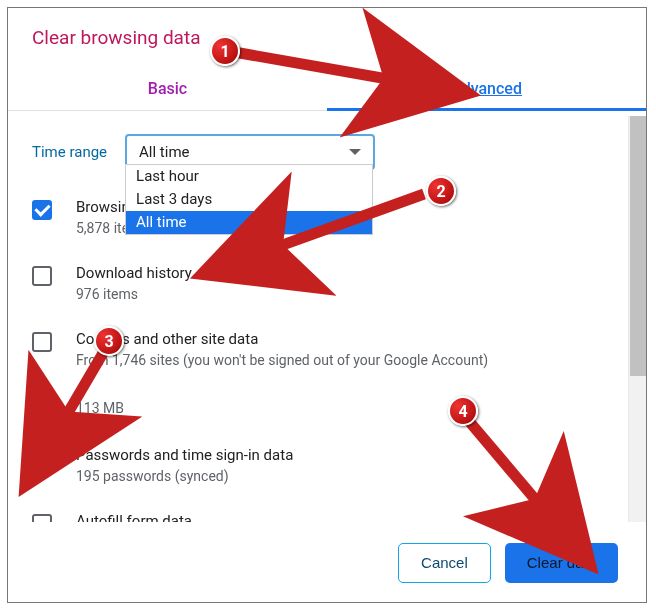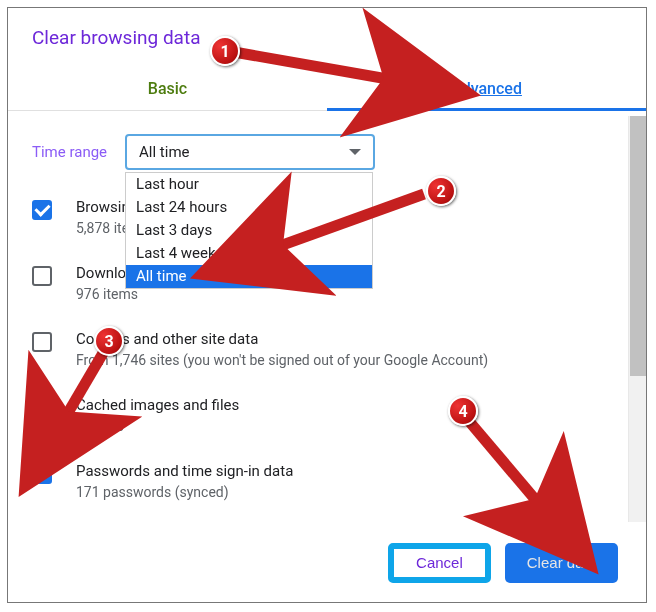--- a/index.html
+++ b/index.html
@@ -16,35 +16,35 @@
     height: 596px;
     border: 1px solid #777;
     background: #fff;
     position: relative;
     overflow: hidden;
   }
   .title {
     font-size: 19px;
     font-weight: 400;
     padding: 18px 0 18px 24px;
-    color: #6d28d9;
+    color: #be185d;
   }
   .tabs {
     display: flex;
     height: 44px;
     border-bottom: 1px solid #e0e0e0;
   }
   .tab {
     flex: 1;
     text-align: center;
     line-height: 44px;
     font-size: 16px;
     font-weight: 500;
     cursor: pointer;
-    color: #4d7c0f;
+    color: #a21caf;
     position: relative;
   }
   .tab.active {
     color: #1a73e8;
     text-decoration: underline;
   }
   .tab.active::after {
     content: "";
     position: absolute;
     left: 0; right: 0; bottom: -1px;
@@ -78,21 +78,21 @@
     width: 620px;
   }
   .timerange-row {
     display: flex;
     align-items: center;
     gap: 18px;
     margin-bottom: 28px;
   }
   .timerange-label {
     font-size: 15px;
-    color: #8b5cf6;
+    color: #0369a1;
   }
   .select-box {
     position: relative;
     width: 250px;
     height: 36px;
     border: 2px solid #5aa7e2;
     border-radius: 4px;
     background: #fff;
     display: flex;
     align-items: center;
@@ -103,21 +103,21 @@
     gap: 11px;
   }
   .select-caret {
     width: 0; height: 0;
     border-left: 6px solid transparent;
     border-right: 6px solid transparent;
     border-top: 6px solid #5f6368;
   }
   .dropdown {
     position: absolute;
-    top: 36px;
+    top: 28px;
     left: -2px;
     width: 248px;
     background: #fff;
     border: 1px solid #ccc;
     z-index: 10;
     font-size: 15px;
   }
   .dropdown-item {
     padding: 2px 10px;
     cursor: pointer;
@@ -188,26 +188,26 @@
     font-size: 15px;
     font-weight: 500;
     cursor: pointer;
     display: inline-flex;
     align-items: center;
     justify-content: center;
     border: none;
   }
   .btn-secondary {
     background: #fff;
-    color: #6d28d9;
-    border: 6px solid #0ea5e9;
+    color: #0c4a6e;
+    border: 1px solid #0ea5e9;
   }
   .btn-primary {
     background: #1a73e8;
-    color: #e5e5e5;
+    color: #0f172a;
     text-align: center;
   }
   .overlay {
     position: absolute;
     inset: 0;
     pointer-events: none;
     z-index: 100;
   }
   .pin {
     position: absolute;
@@ -239,23 +239,21 @@
   <div class="scroll-area">
     <div class="content">
 
       <div class="timerange-row">
         <span class="timerange-label">Time range</span>
         <div class="select-box">
           <span>All time</span>
           <span class="select-caret"></span>
           <div class="dropdown">
             <div class="dropdown-item">Last hour</div>
-            <div class="dropdown-item">Last 24 hours</div>
             <div class="dropdown-item">Last 3 days</div>
-            <div class="dropdown-item">Last 4 weeks</div>
             <div class="dropdown-item highlight">All time</div>
           </div>
         </div>
       </div>
 
       <div class="check-list">
         <div class="check-item">
           <div class="checkbox checked"></div>
           <div class="item-text">
             <div class="item-label">Browsing history</div>
@@ -272,29 +270,28 @@
         <div class="check-item">
           <div class="checkbox"></div>
           <div class="item-text">
             <div class="item-label">Cookies and other site data</div>
             <div class="item-sub">From 1,746 sites (you won't be signed out of your Google Account)</div>
           </div>
         </div>
         <div class="check-item">
           <div class="checkbox checked"></div>
           <div class="item-text">
-            <div class="item-label">Cached images and files</div>
             <div class="item-sub">113 MB</div>
           </div>
         </div>
         <div class="check-item">
           <div class="checkbox checked"></div>
           <div class="item-text">
             <div class="item-label">Passwords and time sign-in data</div>
-            <div class="item-sub">171 passwords (synced)</div>
+            <div class="item-sub">195 passwords (synced)</div>
           </div>
         </div>
         <div class="check-item">
           <div class="checkbox"></div>
           <div class="item-text">
             <div class="item-label">Autofill form data</div>
           </div>
         </div>
       </div>
 

